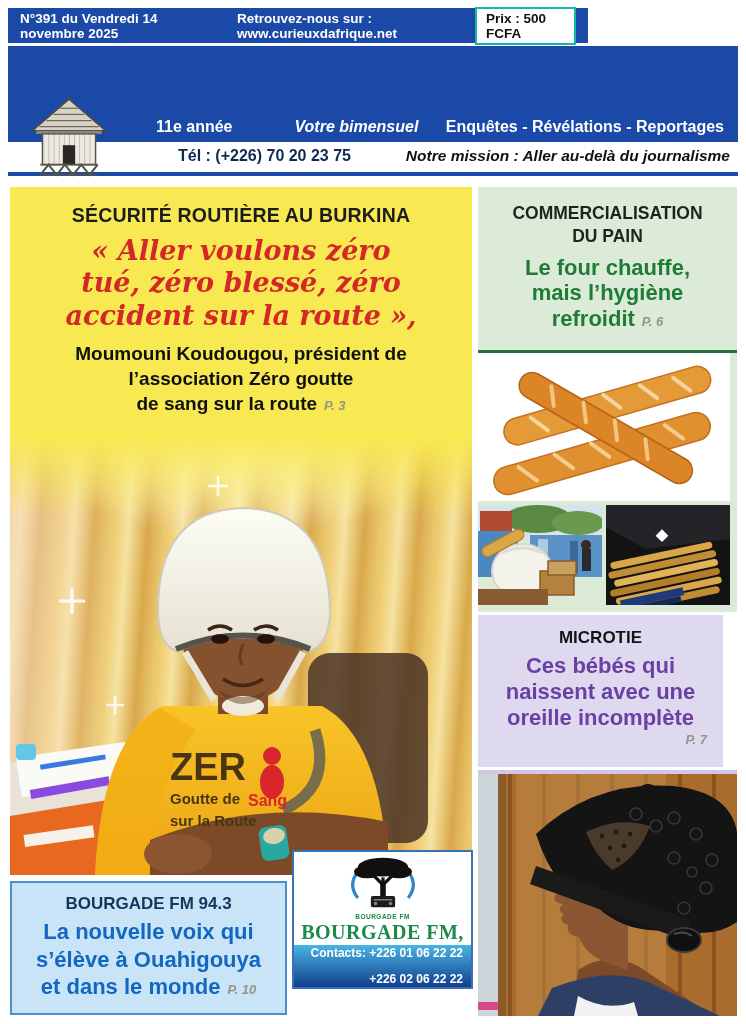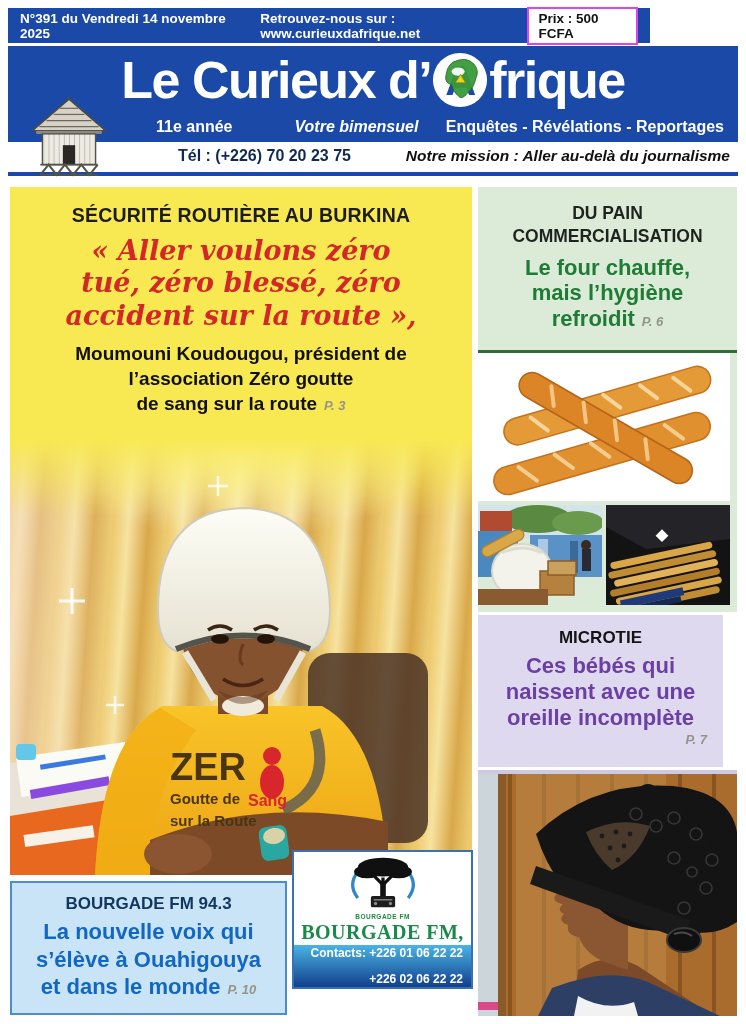--- a/index.html
+++ b/index.html
@@ -1,24 +1,24 @@
 <!DOCTYPE html>
 <html><head>
 <meta charset="utf-8">
 <style>
   html,body{margin:0;padding:0;background:#ffffff;}
   .page{position:relative;width:746px;height:1024px;background:#ffffff;overflow:hidden;
         font-family:"Liberation Sans",sans-serif;}
   .abs{position:absolute;box-sizing:border-box;}
 
   
-  .topbar{left:8px;top:8px;width:642px;height:35px;background:#1b49a8;display:flex;
+  .topbar{left:8px;top:8px;width:580px;height:35px;background:#1b49a8;display:flex;
           align-items:center;padding:0 12px;color:#fff;font-weight:bold;font-size:13.5px;}
   .topbar .web{margin-left:26px;}
-  .pricebox{margin-left:auto;background:#fff;color:#111;border:2px solid #d946ef;
+  .pricebox{margin-left:auto;background:#fff;color:#111;border:2px solid #14b8a6;
             padding:2px 9px;font-weight:bold;}
 
   
   .masthead{left:8px;top:46px;width:730px;height:96px;background:#1b49a8;color:#fff;}
   .mast-title{display:flex;justify-content:center;align-items:center;height:64px;margin-top:2px;
               font-weight:800;font-size:52px;letter-spacing:-1.5px;white-space:nowrap;}
   .a-logo{width:56px;height:56px;margin:0 1px;flex:0 0 auto;}
   .mast-info{position:absolute;left:0;right:0;bottom:6px;display:flex;align-items:baseline;
              padding:0 14px 0 148px;font-size:16px;font-weight:bold;}
   .mast-info .tagline{margin-left:62px;font-style:italic;}
@@ -93,31 +93,20 @@
 
 <div class="page">
 
   <div class="abs topbar">
     <span>N°391 du Vendredi 14 novembre 2025</span>
     <span class="web">Retrouvez-nous sur : www.curieuxdafrique.net</span>
     <span class="pricebox">Prix : 500 FCFA</span>
   </div>
 
   <div class="abs masthead">
-    <div class="mast-title">
-      <span>Le Curieux d’</span>
-      <svg class="a-logo" viewBox="0 0 60 60">
-        <circle cx="30" cy="30" r="29" fill="#ffffff"></circle>
-        <text x="30" y="46" font-size="46" font-weight="bold" text-anchor="middle" fill="#1b49a8" font-family="Liberation Sans, sans-serif">A</text>
-        <path d="M22,11 q15,-7 23,2 q6,7 2,15 q-2,10 -9,16 q-6,8 -10,3 q-6,-5 -7,-12 q-8,-2 -6,-10 q1,-9 7,-14 Z" fill="#3a9a3a" stroke="#1e6e1e" stroke-width="1" opacity=".95"></path>
-        <ellipse cx="28" cy="21" rx="7" ry="4.5" fill="#ffffff" opacity=".92"></ellipse>
-        <path d="M25,33 L36,33 L30.5,24 Z" fill="#e8d81e" stroke="#8a7a10" stroke-width=".8"></path>
-      </svg>
-      <span>frique</span>
-    </div>
     <div class="mast-info">
       <span>11e année</span>
       <span class="tagline">Votre bimensuel</span>
       <span class="topics">Enquêtes - Révélations - Reportages</span>
     </div>
   </div>
 
   <div class="abs substrip">
     <span class="phone">Tél : (+226) 70 20 23 75</span>
     <span class="mission">Notre mission : Aller au-delà du journalisme</span>
@@ -216,22 +205,22 @@
       <circle cx="262" cy="318" r="9" fill="#d8262c"></circle>
       <ellipse cx="262" cy="344" rx="12" ry="17" fill="#d8262c"></ellipse>
       <text x="160" y="366" font-size="15" font-weight="bold" fill="#4a3513" font-family="Liberation Sans, sans-serif">Goutte de</text>
       <text x="238" y="368" font-size="16" font-weight="bold" fill="#d8262c" font-family="Liberation Sans, sans-serif">Sang</text>
       <text x="160" y="388" font-size="15" font-weight="bold" fill="#4a3513" font-family="Liberation Sans, sans-serif">sur la Route</text>
     </svg>
   </div>
 
   <div class="abs greenbox">
     <div class="g-kicker">
+      <div>COMMERCIALISATION</div>
       <div>DU PAIN</div>
-      <div>COMMERCIALISATION</div>
     </div>
     <div class="g-head">
       <div>Le four chauffe,</div>
       <div>mais l’hygiène</div>
       <div><span>refroidit</span><span class="pref">P. 6</span></div>
     </div>
   </div>
 
   <div class="abs breadblock">
     <div class="bread-main">

